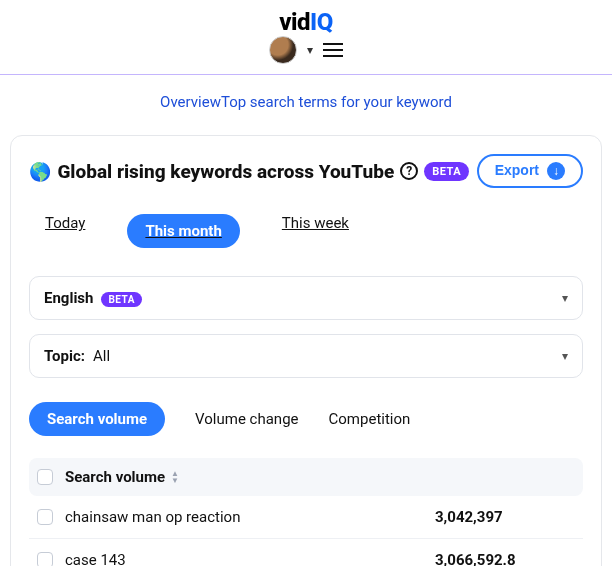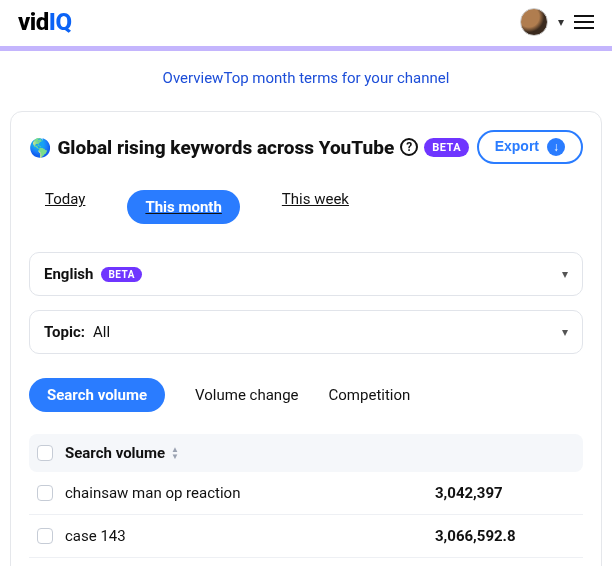--- a/index.html
+++ b/index.html
@@ -1,17 +1,17 @@
 <!DOCTYPE html>
 <html><head>
 <meta charset="utf-8">
 <style>
   * { box-sizing: border-box; margin: 0; padding: 0; }
   body { font-family: -apple-system, BlinkMacSystemFont, "Segoe UI", Roboto, Arial, sans-serif; background: #fff; color: #111; width: 612px; }
-  .topbar { display: flex; align-items: center; justify-content: space-between; padding: 8px 18px 10px 18px; border-bottom: 5px solid #c4b5fd; }
+  .topbar { display: flex; align-items: center; justify-content: space-between; padding: 8px 18px 10px 18px; border-bottom: 1px solid #c4b5fd; flex-direction: column; }
   .logo { font-weight: 800; font-size: 24px; letter-spacing: -0.5px; }
   .logo .vid { color: #000; }
   .logo .iq { color: #0b63f6; text-transform: uppercase; }
   .topbar-right { display: flex; align-items: center; gap: 10px; }
   .avatar { width: 28px; height: 28px; border-radius: 50%; background: radial-gradient(circle at 30% 30%, #b07d4f 0 40%, #3a2a1e 60% 100%); border: 1px solid #ccc; }
   .chevron { font-size: 12px; color: #333; }
   .hamburger { display: flex; flex-direction: column; gap: 4px; cursor: pointer; }
   .hamburger span { display: block; width: 20px; height: 2px; background: #111; }
 
   .tabs { display: flex; justify-content: center; padding: 18px 18px 24px 18px; font-size: 15px; color: #1d4ed8; }
@@ -26,21 +26,21 @@
   .beta { background: #6f35ff; color: #fff; font-size: 11px; font-weight: 700; padding: 3px 8px; border-radius: 10px; letter-spacing: 0.5px; }
   .beta.small { font-size: 10px; padding: 2px 7px; }
   .export-btn { display: inline-flex; align-items: flex-start; gap: 8px; border: 2px solid #2a7cff; color: #2a7cff; background: #fff; padding: 6px 16px; border-radius: 999px; font-weight: 700; font-size: 14px; cursor: pointer; }
   .export-icon { display: inline-flex; align-items: center; justify-content: center; width: 18px; height: 18px; border-radius: 50%; background: #2a7cff; color: #fff; font-size: 12px; }
 
   .range-tabs { display: flex; gap: 42px; margin: 26px 0 28px 8px; padding-left: 8px; text-decoration: underline; }
   .range-tab { font-size: 15px; cursor: pointer; }
   .range-tab.active { background: #2a7cff; color: #fff; font-weight: 700; padding: 8px 18px; border-radius: 999px; }
 
   .select { border: 1px solid #e1e4ea; border-radius: 10px; padding: 12px 14px; display: flex; align-items: center; justify-content: space-between; margin-bottom: 14px; cursor: pointer; }
-  .select .label { font-weight: 700; font-size: 15px; display: flex; align-items: center; gap: 8px; }
+  .select .label { font-weight: 700; font-size: 15px; display: flex; align-items: flex-end; gap: 8px; }
   .select .light { font-weight: 400; color: #111; }
   .select .chev { font-size: 12px; color: #555; }
 
   .metric-tabs { display: flex; gap: 30px; margin: 24px 0 22px 0; padding-left: 0; align-items: center; }
   .metric-tab { font-size: 15px; cursor: pointer; }
   .metric-tab.active { background: #2a7cff; color: #fff; font-weight: 700; padding: 8px 18px; border-radius: 999px; }
 
   .table-head { display: flex; align-items: center; background: #f5f7fa; border-radius: 8px; padding: 10px 8px; font-weight: 700; font-size: 15px; }
   .col-cb { width: 28px; display: flex; align-items: center; }
   .col-kw { flex: 1; }
@@ -64,21 +64,21 @@
     <div class="hamburger">
       <span></span>
         <span></span>
         <span></span>
     </div>
   </div>
 </div>
 
 <div class="tabs">
   <div class="tab">Overview</div>
-  <div class="tab">Top month terms for your channel</div>
+  <div class="tab">Top search terms for your keyword</div>
 </div>
 
 <div class="card">
   <div class="card-header">
     <div class="title-wrap">
       <span class="globe">🌎</span>
       <span class="title">Global rising keywords across YouTube</span>
       <span class="help">?</span>
       <span class="beta">BETA</span>
     </div>

